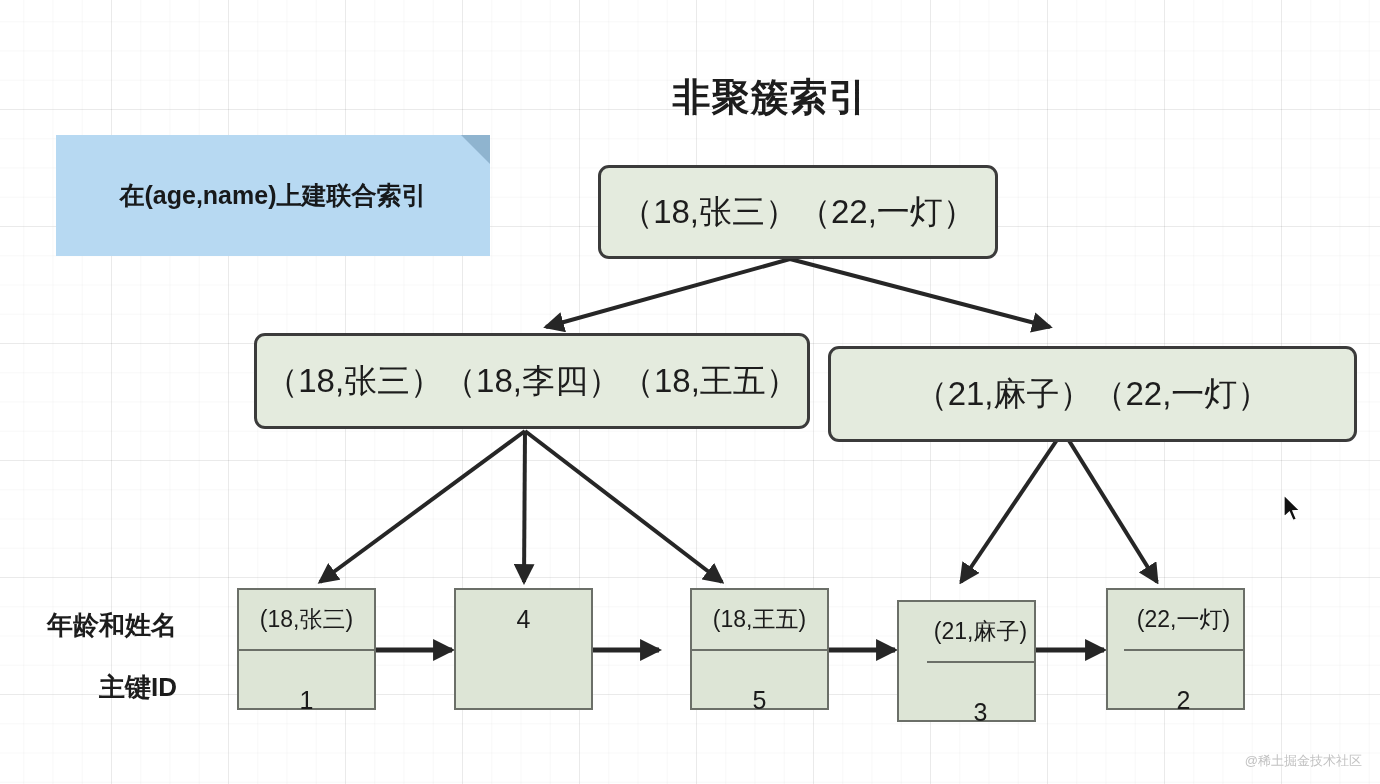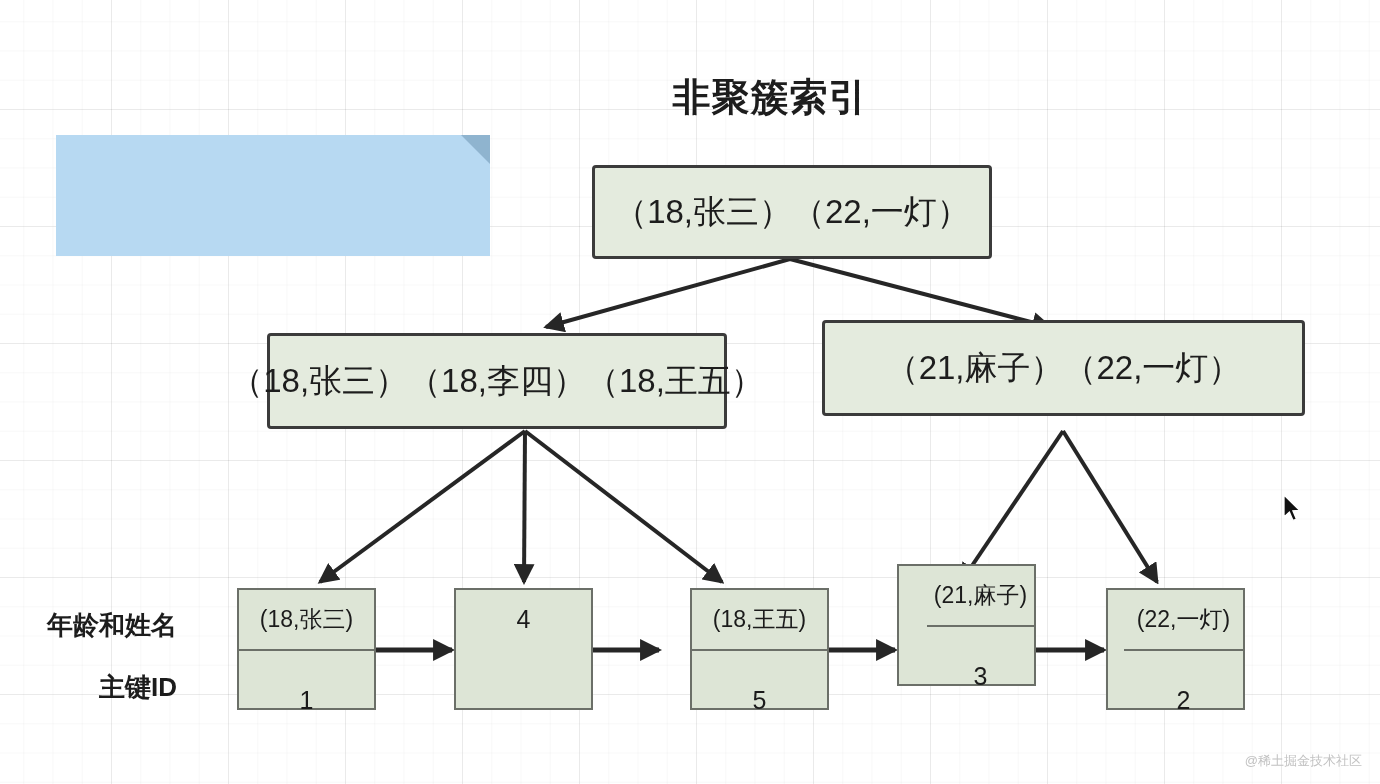--- a/index.html
+++ b/index.html
@@ -76,33 +76,34 @@
     font-weight: 700;
     color: #17191b;
     white-space: nowrap;
   }
 
   
   .node {
     position: absolute;
     background: #e4ebde;
     border: 3px solid #3b3b3b;
-    border-radius: 4px;
+    border-radius: 11px;
     display: flex;
     align-items: center;
     justify-content: center;
     color: #1d1d1d;
     font-size: 33px;
     font-weight: 400;
     white-space: nowrap;
     box-sizing: border-box;
+    margin-left: 6px;
   }
   #node-root   { left: 592px; top: 165px;  width: 400px; height: 94px; }
-  #node-mid-l  { left: 267px; top: 333px;  width: 460px; height: 96px; }
-  #node-mid-r  { left: 822px; top: 320px;  width: 483px; height: 96px; }
+  #node-mid-l  { left: 248px; top: 333px;  width: 556px; height: 96px; }
+  #node-mid-r  { left: 822px; top: 346px;  width: 529px; height: 96px; }
 
   
   .leaf {
     position: absolute;
     width: 139px;
     height: 122px;
     background: #dde5d6;
     border: 2px solid #6b6f68;
     box-sizing: border-box;
     display: flex;
@@ -121,21 +122,21 @@
   .leaf .leaf-key {
     font-size: 23px;
     border-bottom: 2px solid #6b6f68;
   }
   .leaf .leaf-id {
     font-size: 25px;
   }
   #leaf-0 { left: 237px;  top: 588px; }
   #leaf-1 { left: 454px;  top: 588px; }
   #leaf-2 { left: 690px;  top: 588px; }
-  #leaf-3 { left: 897px;  top: 564px; padding-left: 28px; }
+  #leaf-3 { left: 897px;  top: 600px; padding-left: 28px; }
   #leaf-4 { left: 1106px; top: 588px; padding-left: 16px; }
 
   
   .row-label {
     position: absolute;
     font-size: 26px;
     font-weight: 700;
     color: #1c1c1c;
     white-space: nowrap;
   }
@@ -195,20 +196,21 @@
       <path d="M 593 650 L 659 650"></path>
       <path d="M 800 650 L 895 650"></path>
       <path d="M 1036 650 L 1104 650"></path>
     </g>
   </svg>
 
   <div id="title">非聚簇索引</div>
 
   <div id="note">
     <div class="note-corner"></div>
+    <div class="note-text">在(age,name)上建联合索引</div>
   </div>
 
   <div class="node" id="node-root">（18,张三）（22,一灯）</div>
 
   <div class="node" id="node-mid-l">（18,张三）（18,李四）（18,王五）</div>
 
   <div class="node" id="node-mid-r">（21,麻子）（22,一灯）</div>
 
   <div class="leaf" id="leaf-0">
     <div class="leaf-key">(18,张三)</div>

